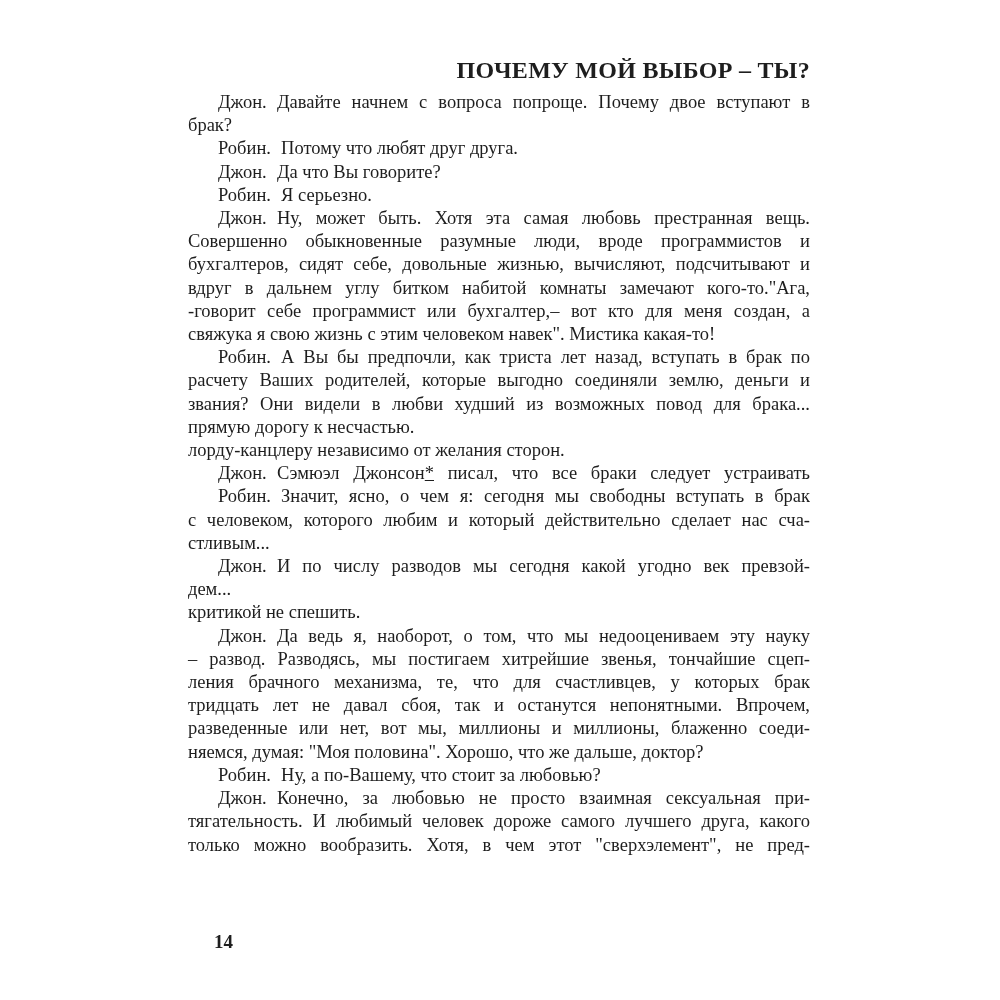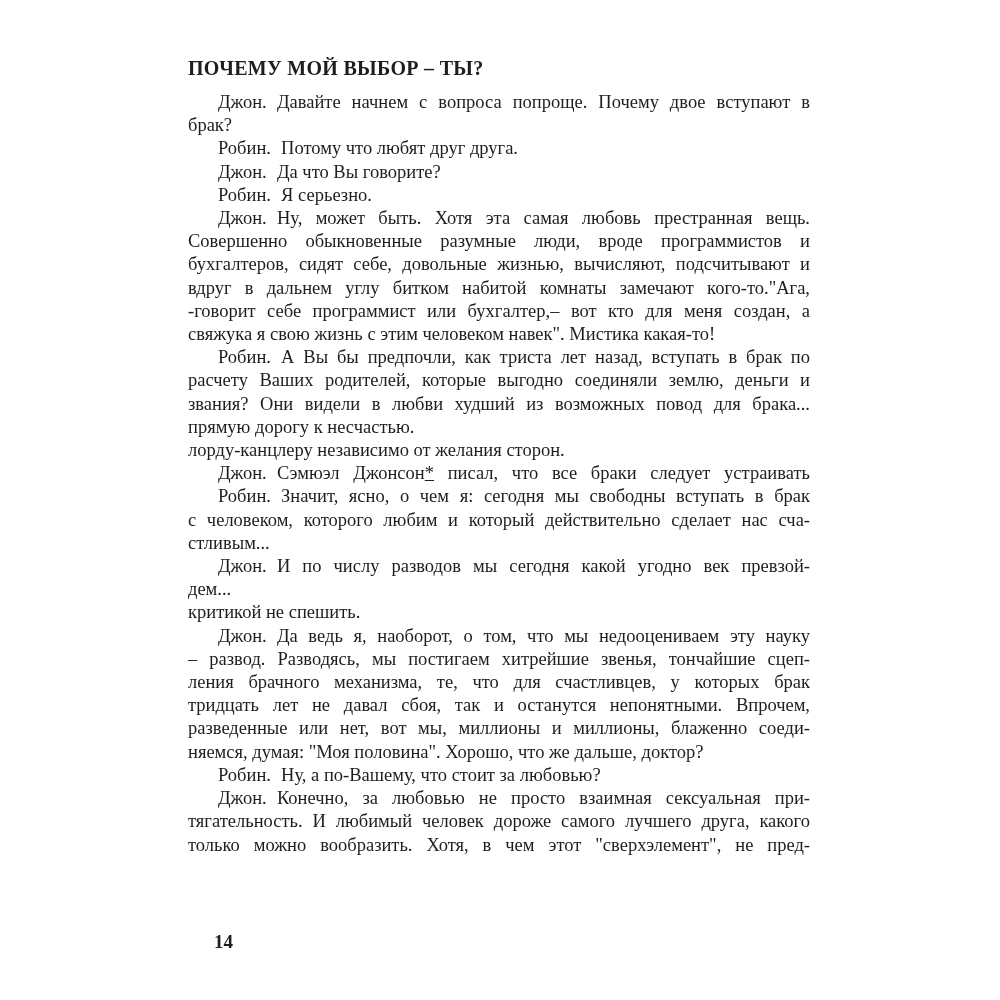--- a/index.html
+++ b/index.html
@@ -14,23 +14,23 @@
     background: #ffffff;
     overflow: hidden;
     font-family: "Liberation Serif", "DejaVu Serif", serif;
     color: #1e1e1e;
   }
   .title {
     position: absolute;
     left: 188px;
     top: 57px;
     width: 622px;
-    text-align: left;
+    text-align: right;
     font-weight: bold;
-    font-size: 20px;
+    font-size: 24px;
     letter-spacing: 0.3px;
     white-space: nowrap;
   }
   .dialogue {
     position: absolute;
     left: 188px;
     top: 91px;
     width: 622px;
     font-size: 18.5px;
     line-height: 23.2px;

